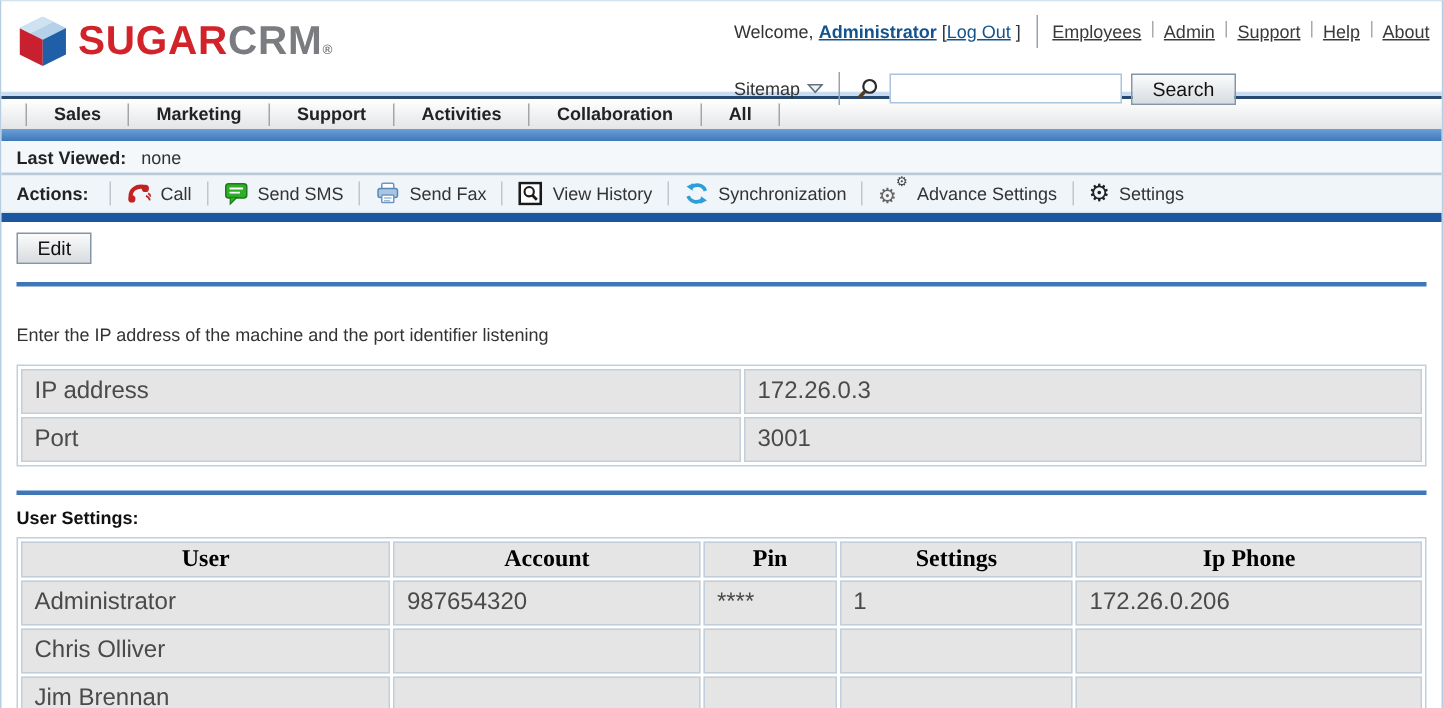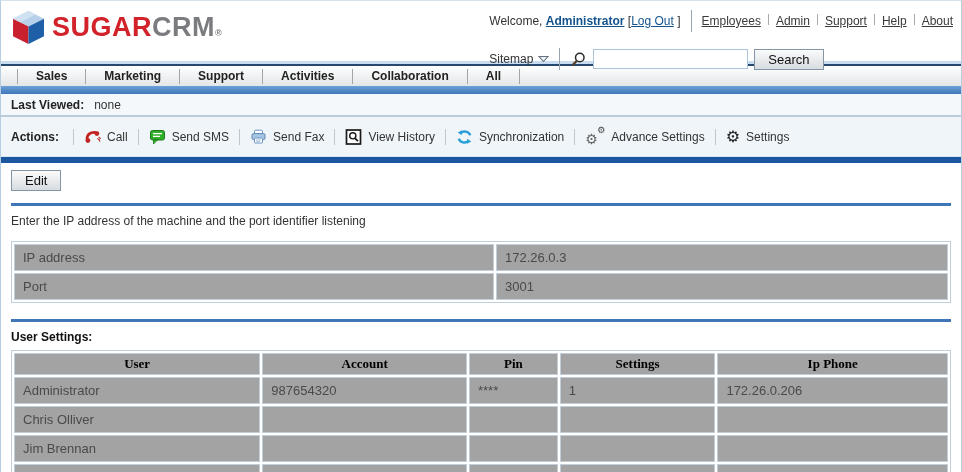--- a/index.html
+++ b/index.html
@@ -28,35 +28,35 @@
   .btn { border:1px solid #8496a5; background:linear-gradient(#fbfbfb,#d7dce0); font-size:13px; color:#111; padding:2px 13px; cursor:pointer; font-family:"Liberation Sans",sans-serif; }
 
   
   .sep-light { height:3px; background:#c9dcf0; }
   .tabs { height:22px; background:linear-gradient(#ffffff,#e3e5e7); border-top:2px solid #27496f; display:flex; align-items:center; padding-left:16px; }
   .tab { font-weight:bold; color:#222; padding:0 18px; height:15px; line-height:15px; border-right:1px solid #a5a5a5; cursor:pointer; }
   .tab:first-child { border-left:1px solid #a5a5a5; }
   .bar-blue { height:8px; background:linear-gradient(#6ba0d8,#3f77b9); }
   .lastviewed { height:23px; background:#f4f8fb; border-bottom:2px solid #b9cbd9; display:flex; align-items:center; padding-left:10px; gap:10px; }
   .lastviewed b { color:#222; }
-  .actions { height:40px; background:#f0f5f9; border-bottom:1px solid #d9e6f2; display:flex; align-items:center; padding-left:10px; }
+  .actions { height:25px; background:#f0f5f9; border-bottom:1px solid #d9e6f2; display:flex; align-items:center; padding-left:10px; }
   .actions .alabel { font-weight:bold; color:#222; margin-right:4px; }
   .asep { width:1px; height:16px; background:#bfc6cc; margin:0 10px; }
   .aitem { display:flex; align-items:center; gap:6px; cursor:pointer; color:#333; }
   .bar-dark { height:6px; background:#1c55a0; }
 
   
   .content { padding:7px 10px 0; }
   .divider { height:3px; background:#3e76b8; }
   .divider.d1 { margin:12px 0 0; }
   .divider.d2 { margin:16px 0 0; }
-  .desc { margin:8px 0 13px; color:#333; }
+  .desc { margin:25px 0 13px; color:#333; }
   .tablewrap { border:1px solid #c2cfdb; background:#fff; }
   table { width:100%; border-collapse:separate; border-spacing:2px; }
-  td, th { border:1px solid #c2cfdb; background:#a3a3a3; font-size:13px; }
+  td, th { border:1px solid #c2cfdb; background:#e5e5e5; font-size:16px; }
   td { color:#4a4a4a; padding:5px 8px; height:26px; }
   th { color:#000; font-weight:bold; text-align:center; padding:2px 4px; height:16px;font-family:Liberation Serif, serif; }
   .ustitle { font-weight:bold; color:#111; margin:8px 0 6px; }
   .gear { font-size:16px; color:#222; line-height:1;
     font-family:"DejaVu Sans", sans-serif; }
   .gear2 { position:relative; display:inline-block; width:20px; height:16px; }
   .gear2 .g-big { position:absolute; left:0; bottom:-2px; font-size:14px; color:#666; font-family:"DejaVu Sans",sans-serif; }
   .gear2 .g-small { position:absolute; right:0; top:-4px; font-size:9px; color:#444; font-family:"DejaVu Sans",sans-serif; }
 </style>
 </head>

